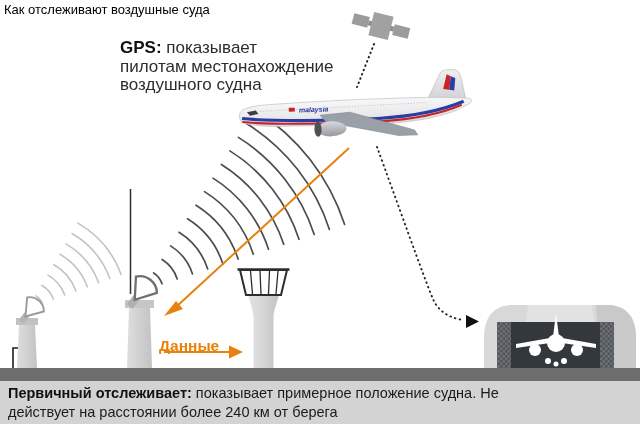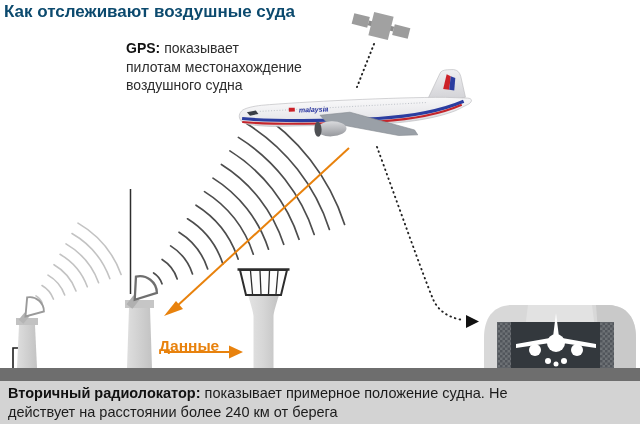--- a/index.html
+++ b/index.html
@@ -3,22 +3,22 @@
 <meta charset="utf-8">
 <style>
   html,body{margin:0;padding:0;background:#fff;}
   #stage{
     position:relative;width:640px;height:424px;overflow:hidden;
     font-family:"Liberation Sans", sans-serif;background:#fff;
   }
   #diagram-svg{position:absolute;left:0;top:0;}
   .txt{position:absolute;white-space:pre-line;color:#2d2d2d;}
   .term{font-weight:bold;color:#111;}
-  #page-title{left:4px;top:2px;font-size:17px;font-weight:bold;color:#0c4a6e;}
-  #gps-note{left:126px;top:39px;font-size:14px;line-height:18.5px;}
+  #page-title{left:4px;top:2px;font-size:13px;font-weight:normal;color:#000000;}
+  #gps-note{left:120px;top:39px;font-size:17px;line-height:18.5px;}
   #secondary-note{left:21px;top:127px;font-size:13.5px;line-height:18.5px;}
   #data-label{left:159px;top:319px;font-size:15.5px;font-weight:bold;color:#e8820d;margin-top:18px;}
   #atc-label{left:286px;top:326px;font-size:14.5px;line-height:18px;font-weight:bold;color:#3a3a3a;}
   #acars-note{left:441px;top:236px;font-size:13.5px;line-height:18.5px;}
   #caption-panel{
     position:absolute;left:0;top:381px;width:640px;height:43px;background:#d3d3d3;
   }
   #primary-note{left:8px;top:384px;font-size:14.5px;line-height:19px;color:#1b1b1b;}
 </style>
 </head>
@@ -182,16 +182,16 @@
 пилотам местонахождение
 воздушного судна</span></div>
 
 
   <div id="data-label" class="txt">Данные</div>
 
 
 
   <div id="caption-panel"></div>
 
-  <div id="primary-note" class="txt"><span class="term">Вторичный радиолокатор:</span> <span>показывает примерное положение судна. Не
+  <div id="primary-note" class="txt"><span class="term">Первичный отслеживает:</span> <span>показывает примерное положение судна. Не
 действует на расстоянии более 240 км от берега</span></div>
 
 </div>
 
 </body></html>

